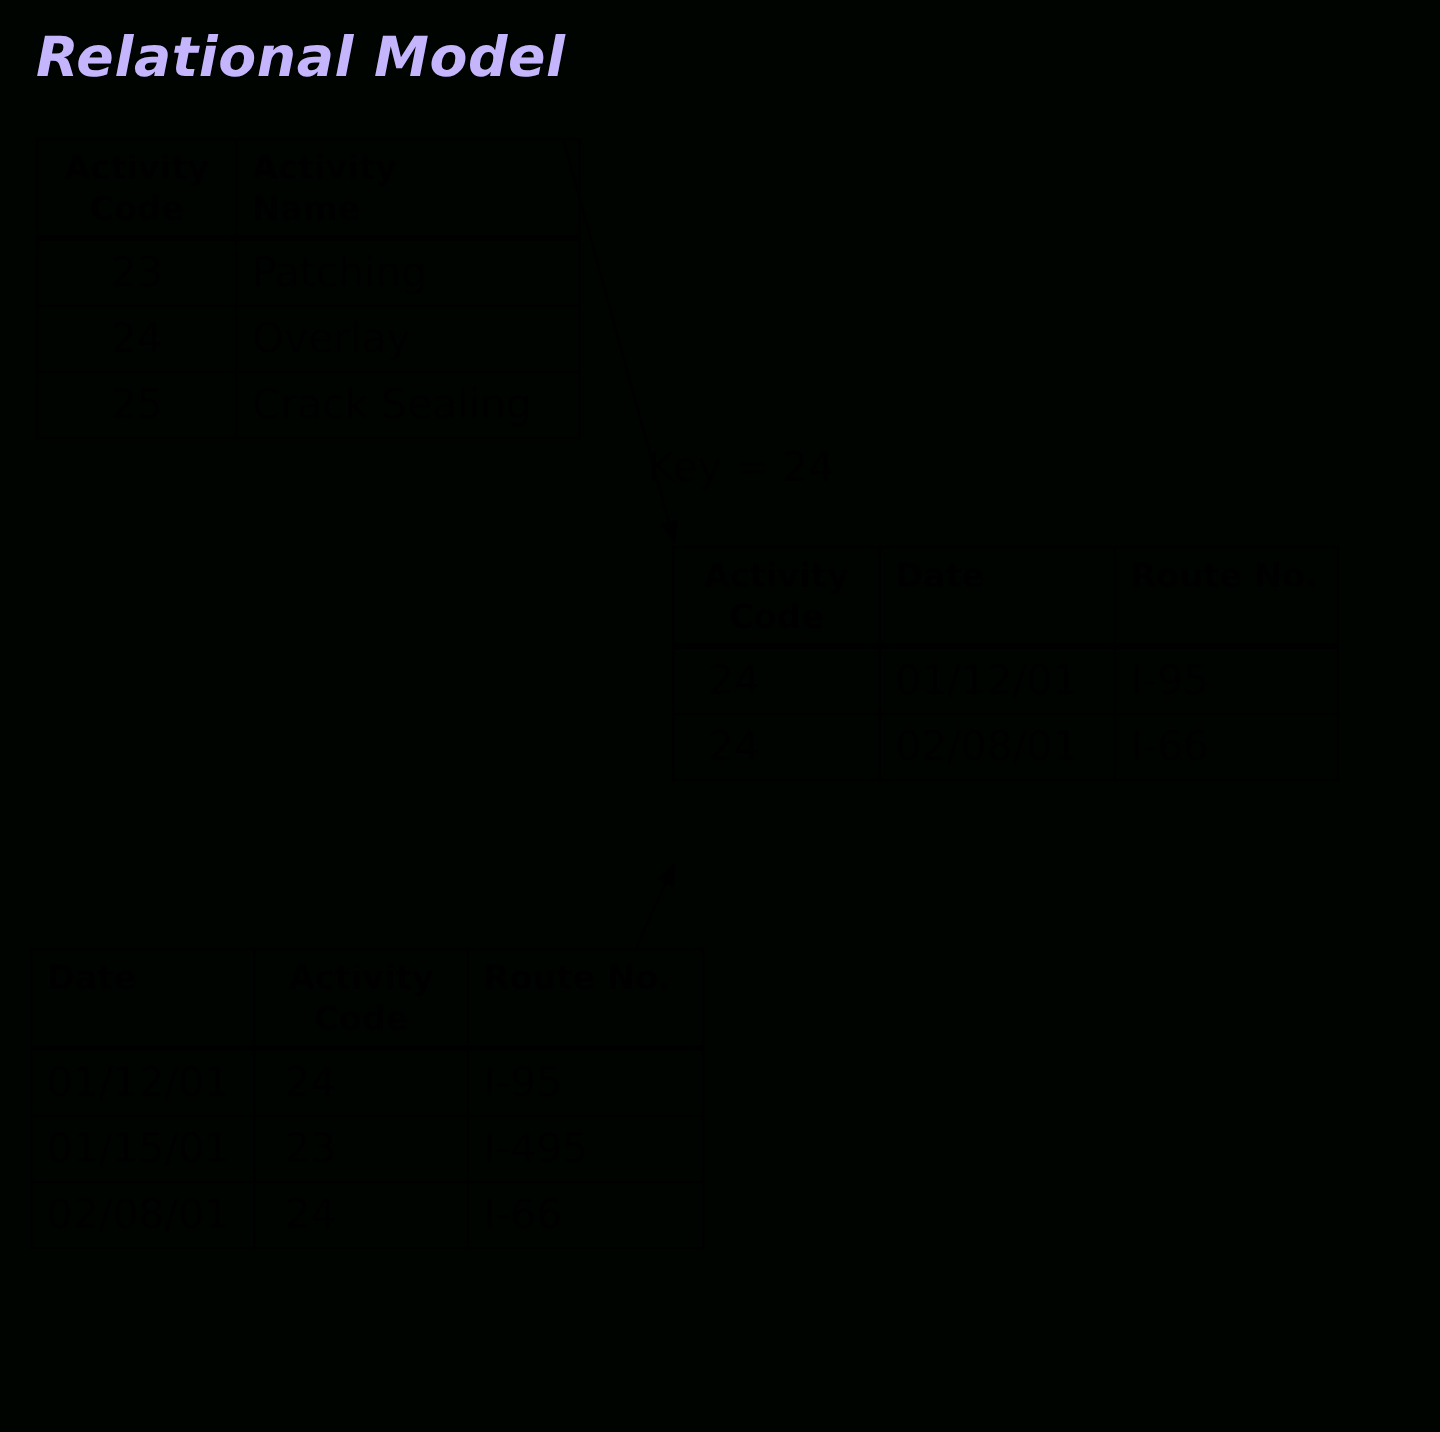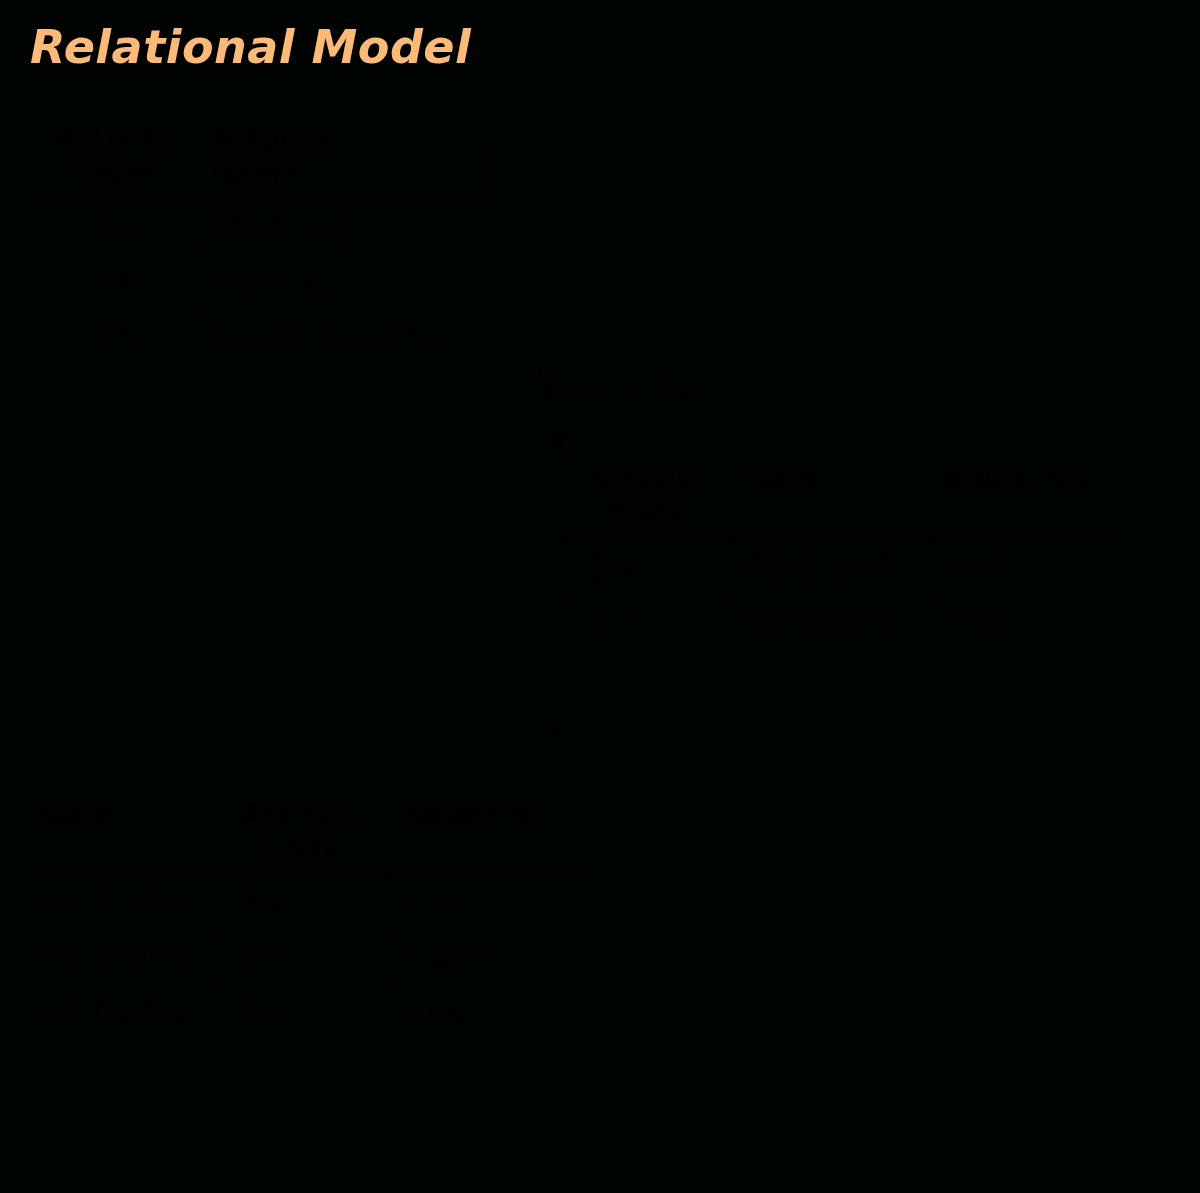--- a/index.html
+++ b/index.html
@@ -17,21 +17,21 @@
     width: 1200px;
     height: 1193px;
   }
   .title {
     position: absolute;
     left: 30px;
     top: 20px;
     font-size: 46px;
     font-weight: 700;
     font-style: italic;
-    color: #fdba74;
+    color: #c4b5fd;
     letter-spacing: 0.5px;
   }
   table {
     position: absolute;
     border-collapse: collapse;
     background: transparent;
   }
   th, td {
     border: 2px solid #000;
     padding: 6px 12px;

